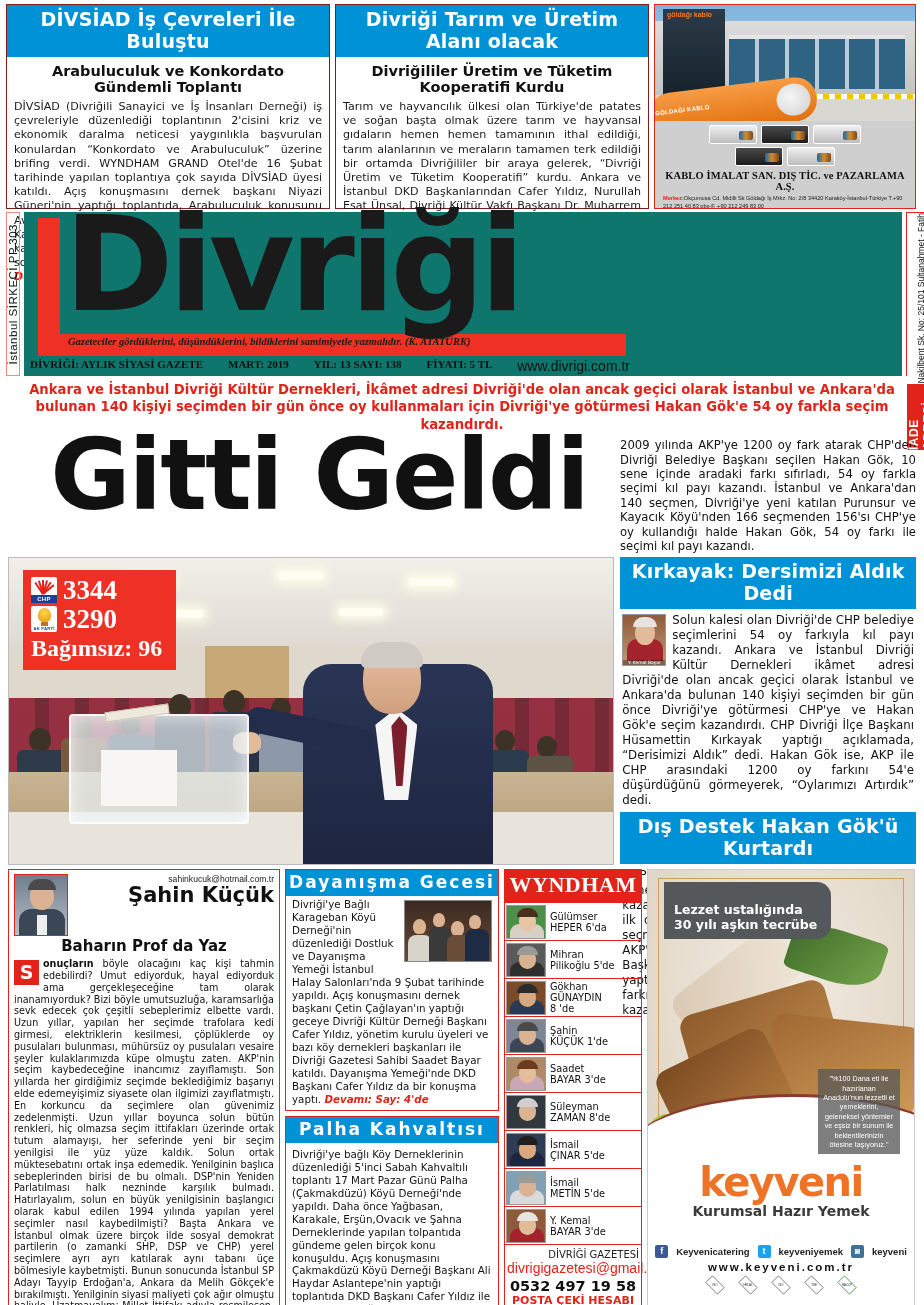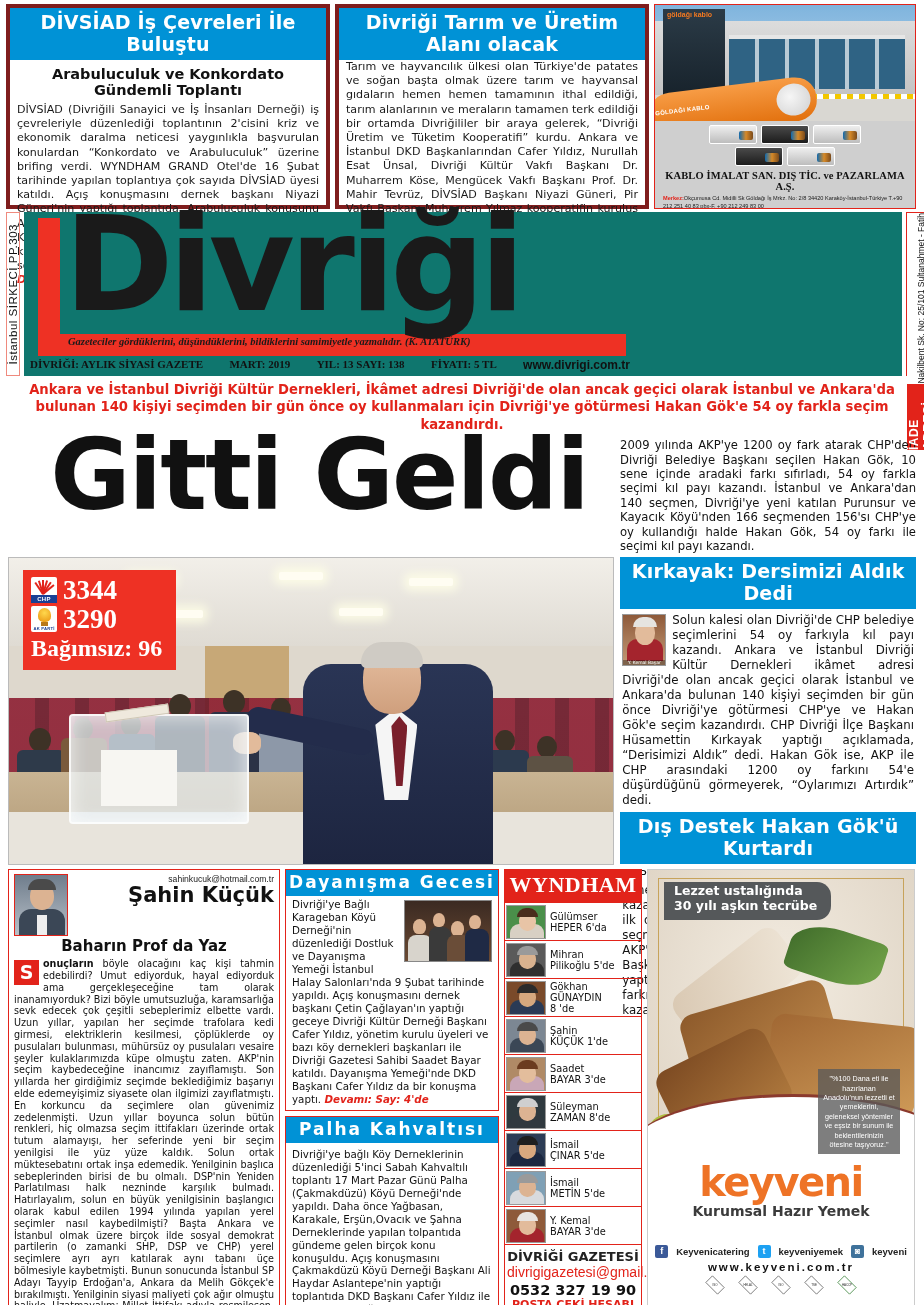--- a/index.html
+++ b/index.html
@@ -8,21 +8,21 @@
     background: #ffffff;
     font-family: "Liberation Sans", sans-serif;
     color: #111;
     overflow: hidden;
     position: relative;
   }
   .page { width: 924px; height: 1305px; position: relative; }
 
   
   .topbar { display: flex; gap: 5px; padding: 4px 6px 3px 6px; height: 212px; }
-  .news-box { border: 4px solid #7f1d1d; display: flex; flex-direction: column; background: #fff; }
+  .news-box { border: 1px solid #7f1d1d; display: flex; flex-direction: column; background: #fff; }
   .news-box.a { width: 324px; }
   .news-box.b { width: 314px; }
   .news-head {
     background: #0092d6; color: #fff; text-align: center;
     font-weight: bold; font-size: 19px; letter-spacing: .2px;
     padding: 3px 0 5px 0; font-family: "DejaVu Sans", sans-serif;
   }
   .news-sub {
     text-align: center; font-weight: bold; font-size: 14.5px;
     padding: 6px 4px 5px 4px; color: #111;
@@ -90,21 +90,21 @@
     letter-spacing:-5px; font-family:"DejaVu Sans", sans-serif; color:#1a1a1a; line-height:1;
   }
   .mast-quote {
     position:absolute; left:44px; top:124px; font-size:10.5px; font-style:italic; font-weight:bold;
     color:#1a1a1a; font-family:"Liberation Serif", serif; white-space:nowrap;
   }
   .mast-info {
     position:absolute; left:6px; top:146px; width:600px; display:flex; justify-content:space-between;
     font-size:11px; font-weight:bold; font-family:"Liberation Serif", serif; color:#111;
   }
-  .mast-info .w { font-weight:bold; font-family:"Liberation Sans",sans-serif; font-size:12px; }
+  .mast-info .w { font-weight:normal; font-family:"Liberation Sans",sans-serif; font-size:14px; }
 
   .mast-right { width:264px; position:relative; }
   .iade { width:34px; border:1px solid #e2231a; display:flex; flex-direction:column; }
   .iade-top { flex:1; display:flex; align-items:center; justify-content:center; background:#fff; }
   .iade-top span { writing-mode: vertical-rl; transform: rotate(180deg); font-size:8.5px; line-height:1.2;
      text-align:center; white-space:nowrap; }
   .iade-bot { height:66px; background:#e2231a; display:flex; align-items:center; justify-content:center; }
   .iade-bot span { writing-mode: vertical-rl; transform: rotate(180deg); color:#fff; font-weight:bold;
      font-size:12px; letter-spacing:.5px; }
 
@@ -233,30 +233,30 @@
      padding: 3px 0 5px; font-family:"Liberation Serif", serif; letter-spacing:.5px; }
   .yaz-list { border:1px solid #e2231a; border-top:none; display:flex; flex-direction:column; flex:1; }
   .yaz-item { display:flex; align-items:center; gap:4px; border-bottom:1px solid #e2231a; padding:1px;
      height:38px; }
   .yaz-pic { width:40px; height:34px; flex:none; border:1px solid #999; position:relative; overflow:hidden; }
   .yaz-pic .h { position:absolute; left:12px; top:6px; width:17px; height:19px; border-radius:48%; }
   .yaz-pic .hr { position:absolute; left:10px; top:2px; width:21px; height:9px; border-radius:11px 11px 0 0; }
   .yaz-pic .b { position:absolute; left:3px; bottom:0; width:34px; height:14px; border-radius:9px 9px 0 0; }
   .yaz-name { font-size:9.8px; line-height:1.14; font-family:"DejaVu Sans", sans-serif; }
   .gaz-box { padding: 4px 2px 3px; text-align:center; }
-  .gaz-t { font-size:13px; font-weight:bold; font-family:"DejaVu Sans", sans-serif; color:#222; }
+  .gaz-t { font-size:10px; font-weight:normal; font-family:"DejaVu Sans", sans-serif; color:#222;text-align:right; }
   .gaz-mail { font-size:14px; color:#e2231a; }
   .gaz-tel { font-size:14.5px; font-weight:bold; margin-top:2px; font-family:"DejaVu Sans", sans-serif; }
   .gaz-posta { font-size:11px; font-weight:bold; color:#e2231a; font-family:"DejaVu Sans", sans-serif; }
 
   .col-col4 { width:268px; border:1px solid #ccc; position:relative; overflow:hidden; background:#fff; }
   .kv-photo { position:relative; height:288px; overflow:hidden;
      background: radial-gradient(ellipse at 50% 40%, #f3ece1, #ddd2c2); }
   .kv-frame { position:absolute; left:10px; top:8px; right:10px; bottom:14px; border:1px solid #c7a35b; }
-  .kv-tag { position:absolute; left:16px; top:12px; background:#55585a; color:#fff; padding: 2px 14px 6px 10px;
+  .kv-tag { position:absolute; left:16px; top:12px; background:#55585a; color:#fff; padding: 21px 14px 6px 10px;
      font-size:12.5px; font-weight:bold; line-height:1.18; border-radius:0 14px 14px 0;
      font-family:"DejaVu Sans", sans-serif; z-index:4; }
   .kv-meat { position:absolute; border-radius:14px; }
   .kv-quote { position:absolute; right:14px; bottom:4px; width:82px; background:rgba(90,90,90,.78);
      color:#fff; font-size:7.2px; line-height:1.3; text-align:center; padding: 5px 4px; z-index:4; }
   .kv-wave { position:absolute; left:-20px; bottom:-6px; width:330px; height:70px; background:#fff;
      border-radius: 60% 60% 0 0 / 100% 100% 0 0; border-top:3px solid #8b3a2e; }
   .kv-brand { text-align:center; font-size:40px; font-weight:bold; color:#ee7326; letter-spacing:-1.5px;
      margin-top:4px; font-family:"DejaVu Sans", sans-serif; line-height:1; }
   .kv-sub { text-align:center; font-size:14px; font-weight:bold; color:#3b3b3b;
@@ -282,20 +282,21 @@
   <div class="topbar">
 
     <div class="news-box a">
       <div class="news-head">DİVSİAD İş Çevreleri İle Buluştu</div>
       <div class="news-sub">Arabuluculuk ve Konkordato Gündemli Toplantı</div>
       <div class="news-body"><span>DİVSİAD (Divriğili Sanayici ve İş İnsanları Derneği) iş çevreleriyle düzenlediği toplantının 2'cisini kriz ve ekonomik daralma neticesi yaygınlıkla başvurulan konulardan “Konkordato ve Arabuluculuk” üzerine brifing verdi. WYNDHAM GRAND Otel'de 16 Şubat tarihinde yapılan toplantıya çok sayıda DİVSİAD üyesi katıldı. Açış konuşmasını dernek başkanı Niyazi Güneri'nin yaptığı toplantıda, Arabuluculuk konusunu Av. Nazım Karslı, Konkardato konusunu da Av. İbrahim Karslı katılımcılara örnekler vererek anlattı. Toplantıya katılan DİVSİAD üyeleri, panelistlere konu hakkında sorular sorarak bilgi sahibi oldular.</span> <span class="cont">Devamı: Say: 10'da</span></div>
     </div>
 
     <div class="news-box b">
       <div class="news-head">Divriği Tarım ve Üretim Alanı olacak</div>
+      <div class="news-sub">Divriğililer Üretim ve Tüketim Kooperatifi Kurdu</div>
       <div class="news-body"><span>Tarım ve hayvancılık ülkesi olan Türkiye'de patates ve soğan başta olmak üzere tarım ve hayvansal gıdaların hemen hemen tamamının ithal edildiği, tarım alanlarının ve meraların tamamen terk edildiği bir ortamda Divriğililer bir araya gelerek, “Divriği Üretim ve Tüketim Kooperatifi” kurdu. Ankara ve İstanbul DKD Başkanlarından Cafer Yıldız, Nurullah Esat Ünsal, Divriği Kültür Vakfı Başkanı Dr. Muharrem Köse, Mengücek Vakfı Başkanı Prof. Dr. Mahir Tevrüz, DİVSİAD Başkanı Niyazi Güneri, Pir Vakfı Başkanı Muharrem Yılmaz kooperatifin kuruluş başvurusunu  8 Mart 2019 Cuma Günü İstanbul Ticaret Odasına teslim etti.</span> <span class="cont">Devamı: Say: 2'de</span></div>
     </div>
 
     <div class="kablo-ad">
       <div class="kablo-photo">
         <div class="kb-bldg"></div>
         <div class="kb-tower"></div>
         <div class="kb-logo-sm">göldağı kablo</div>
         <div class="kb-glass"></div>
         <div class="kb-ground"></div>
@@ -577,21 +578,21 @@
             <div class="yaz-pic" style="background:#8e5a3a">
               <div class="b" style="background:#a4242d"></div>
               <div class="h" style="background:#e2bb9b"></div>
               <div class="hr" style="background:#e8e4e0"></div>
             </div>
             <div class="yaz-name">Y. Kemal<br>BAYAR 3'de</div>
           </div>
           <div class="gaz-box">
             <div class="gaz-t">DİVRİĞİ GAZETESİ</div>
             <div class="gaz-mail">divrigigazetesi@gmail.com</div>
-            <div class="gaz-tel">0532 327 19 90</div>
+            <div class="gaz-tel">0532 497 19 58</div>
             <div class="gaz-posta">POSTA ÇEKİ HESABI</div>
           </div>
         </div>
     </div>
 
     <div class="col-col4">
       <div class="kv-photo">
         <div class="kv-frame"></div>
         <div class="kv-tag">
           <span>Lezzet ustalığında</span><br>

